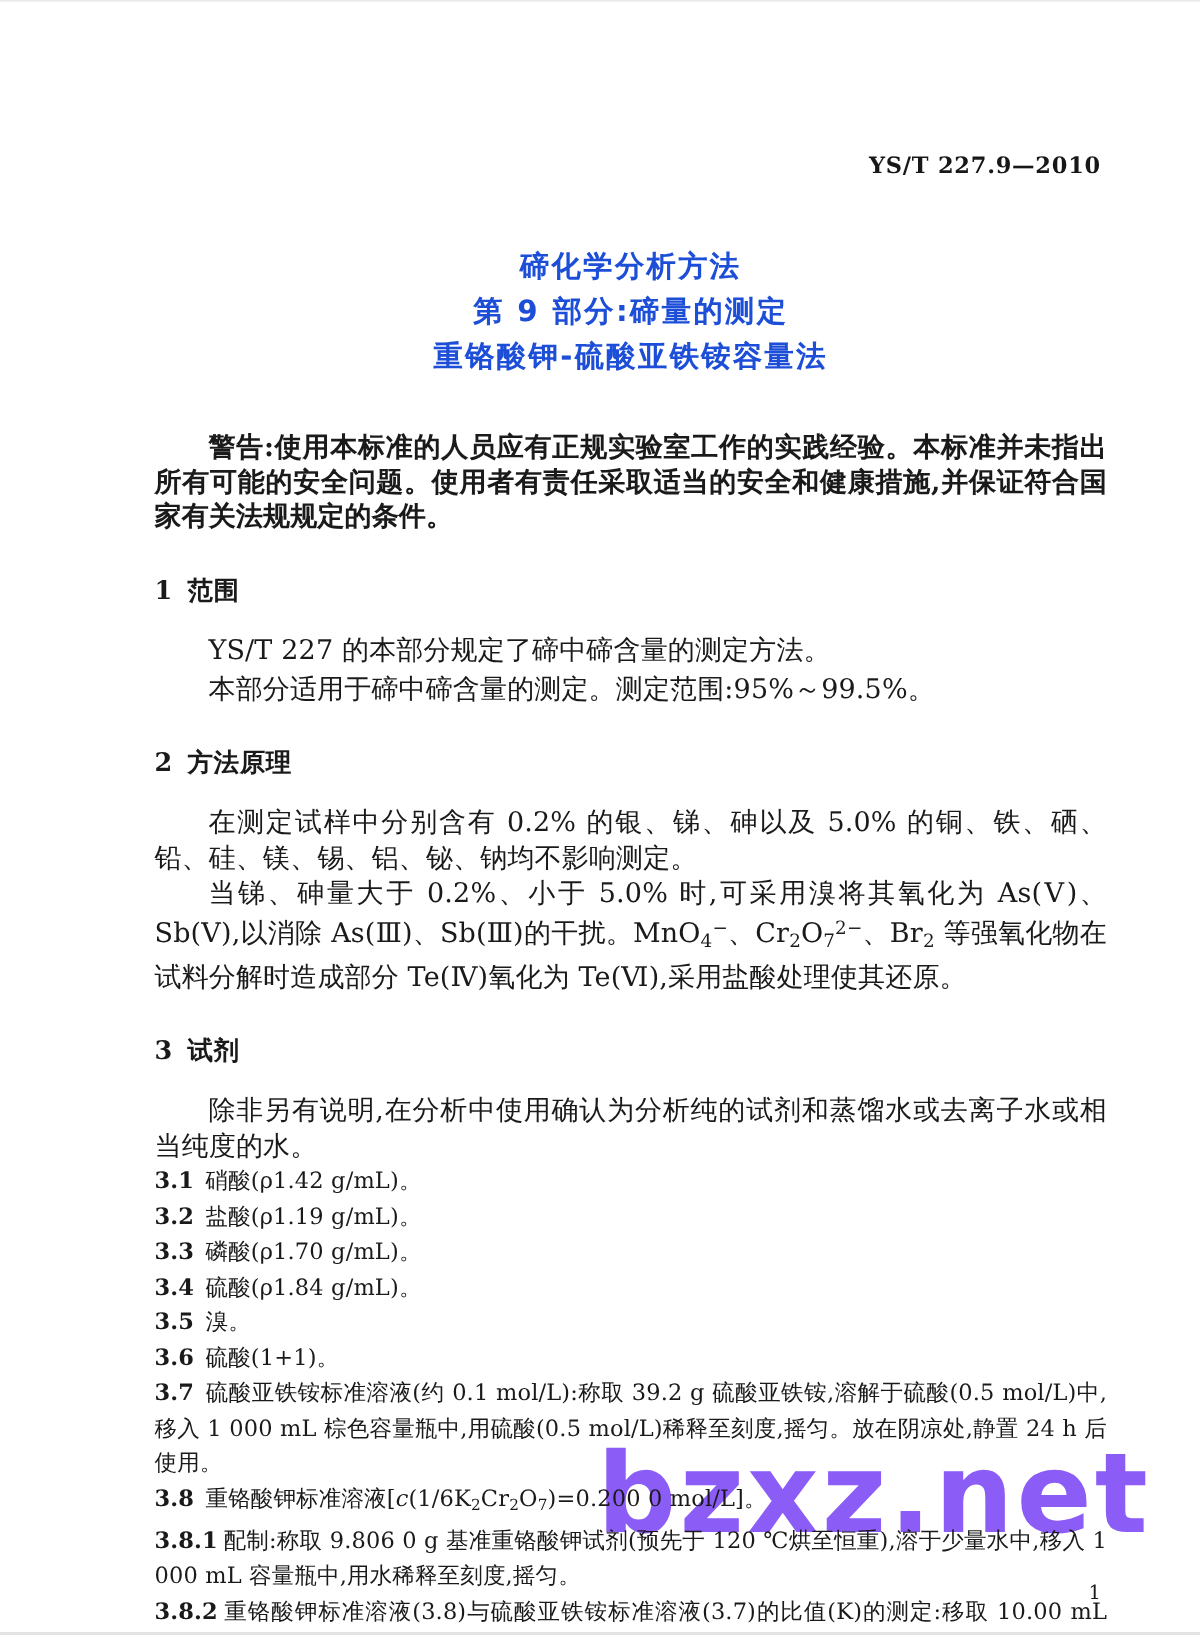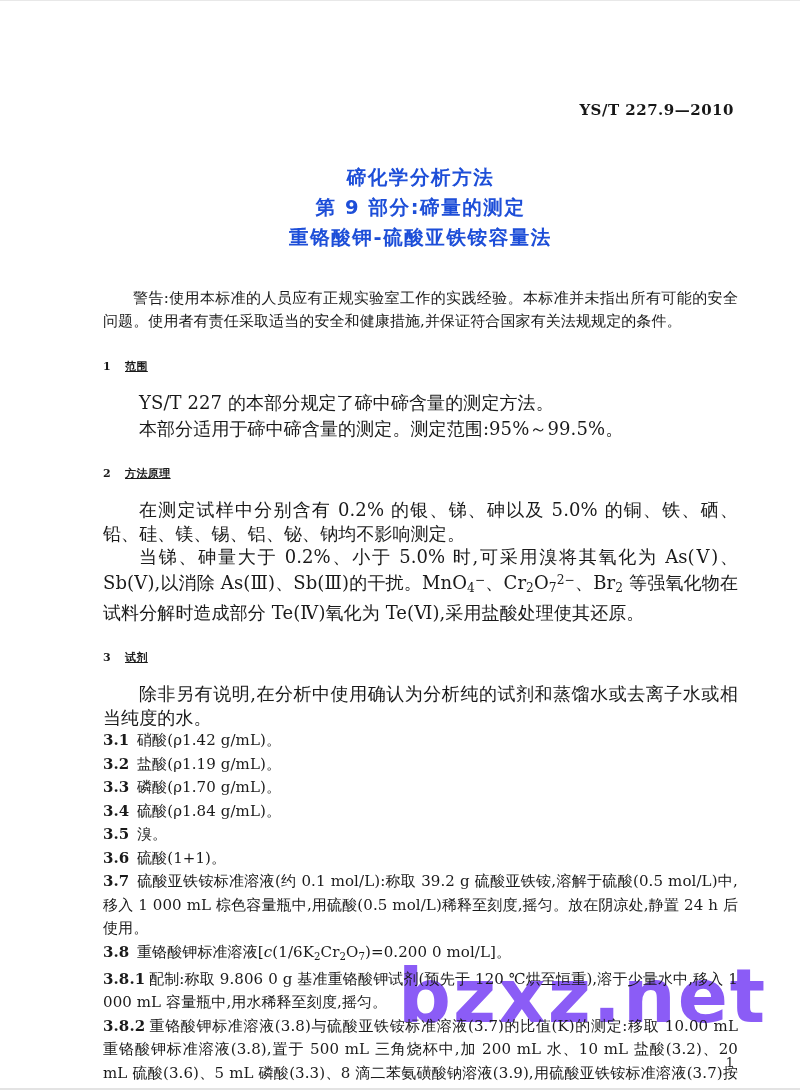--- a/index.html
+++ b/index.html
@@ -68,35 +68,34 @@
     font-weight: bold;
     font-size: 19.5px;
     letter-spacing: 1.6px;
     line-height: 30px;
     color: #1d4ed8;
   }
 
   
   .warning {
     margin-top: 34px;
-    font-weight: normal;
-    font-size: 15px;
+    font-weight: bold;
+    font-size: 18px;
     line-height: 23px;
     text-align: justify;
     text-indent: 2em;
     letter-spacing: 0.1px;
   }
 
   
   .sec-head {
     font-weight: bold;
-    font-size: 11px;
+    font-size: 17px;
     margin-top: 26px;
     letter-spacing: 0.4px;
-    text-decoration: underline;
   }
   .sec-head .num {
     display: inline-block;
     min-width: 22px;
   }
 
   .para {
     font-size: 18px;
     line-height: 23.5px;
     text-align: justify;

